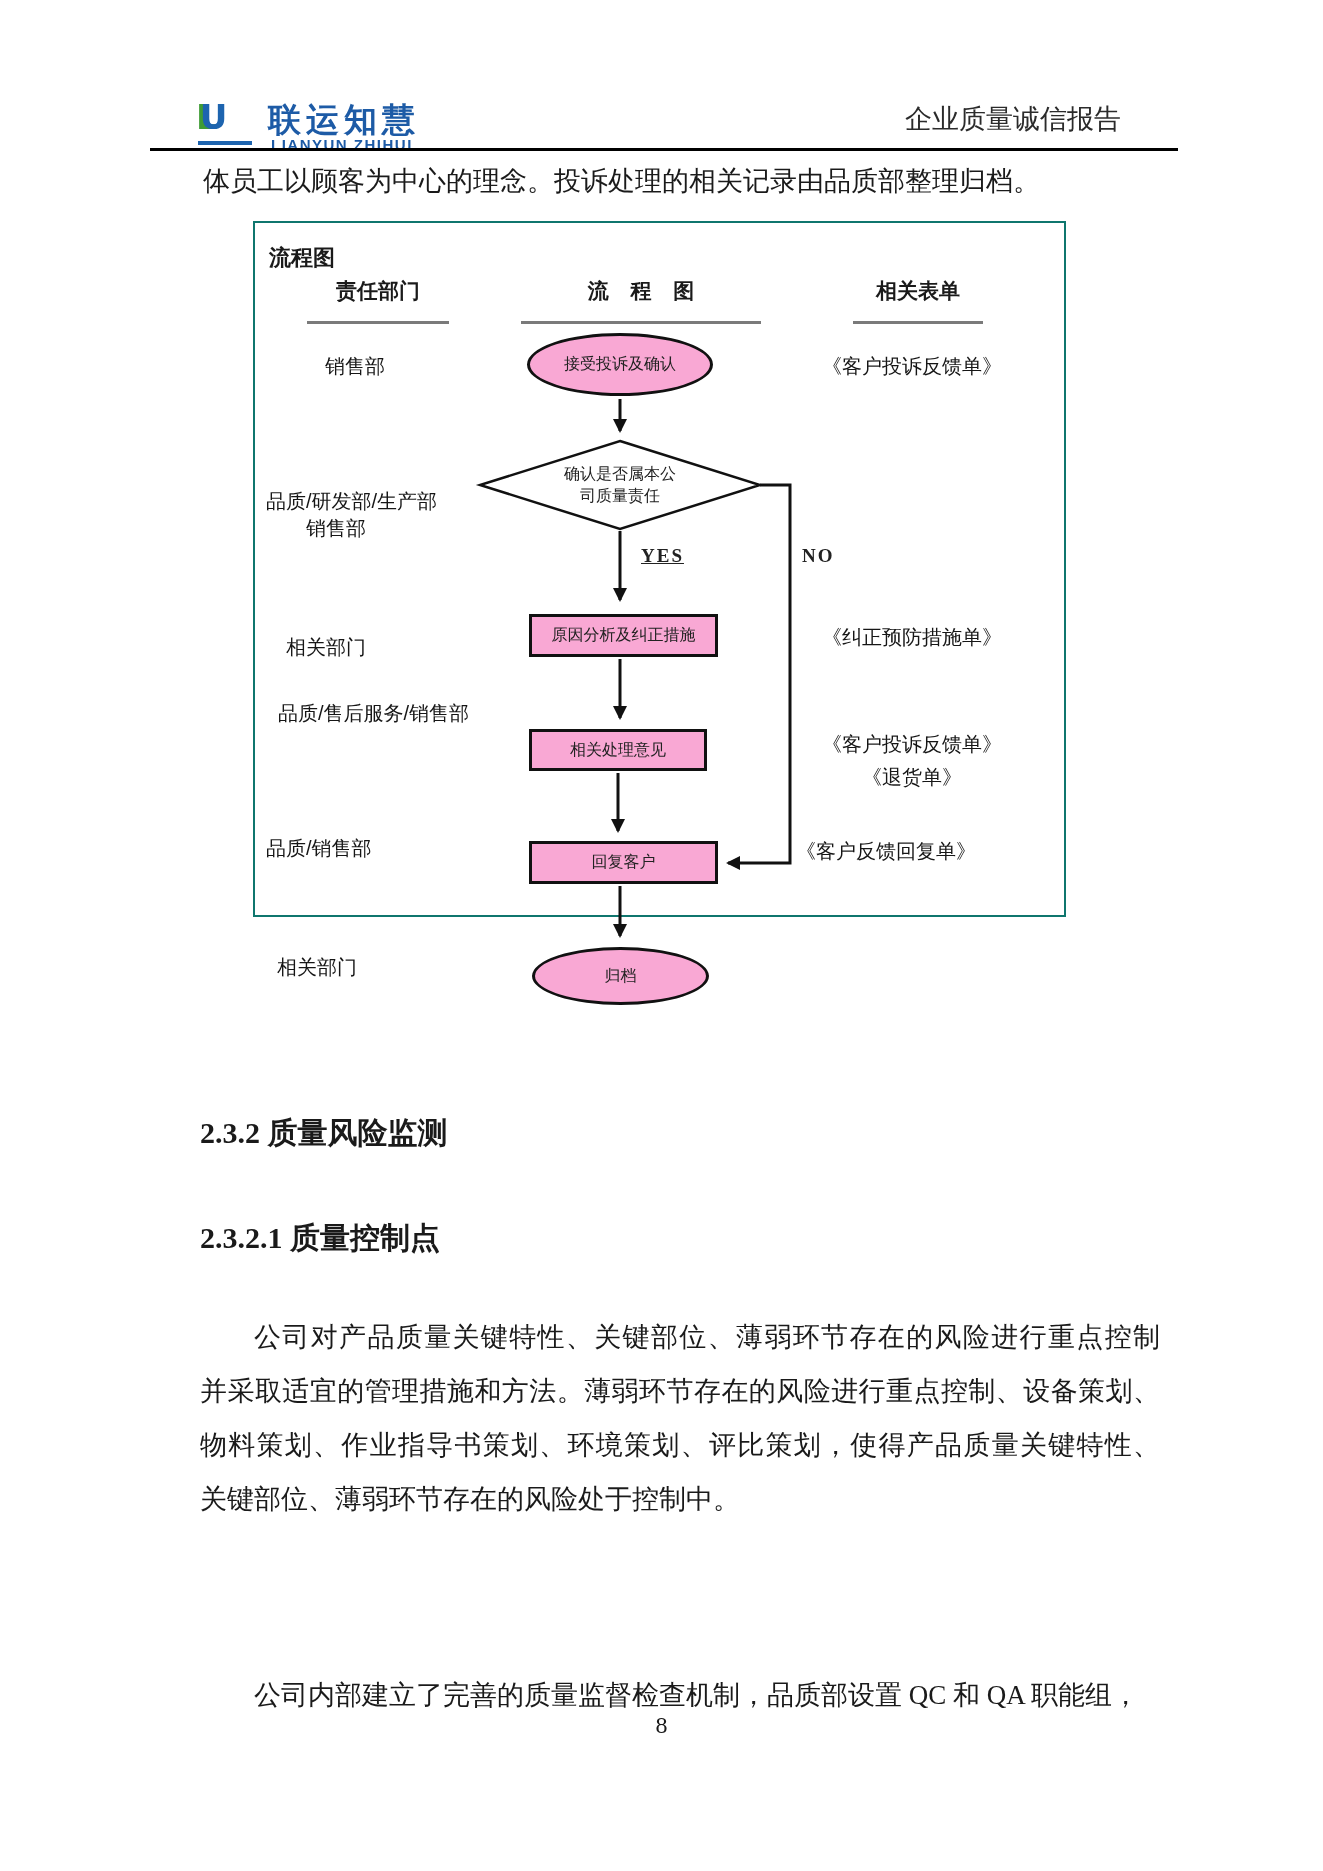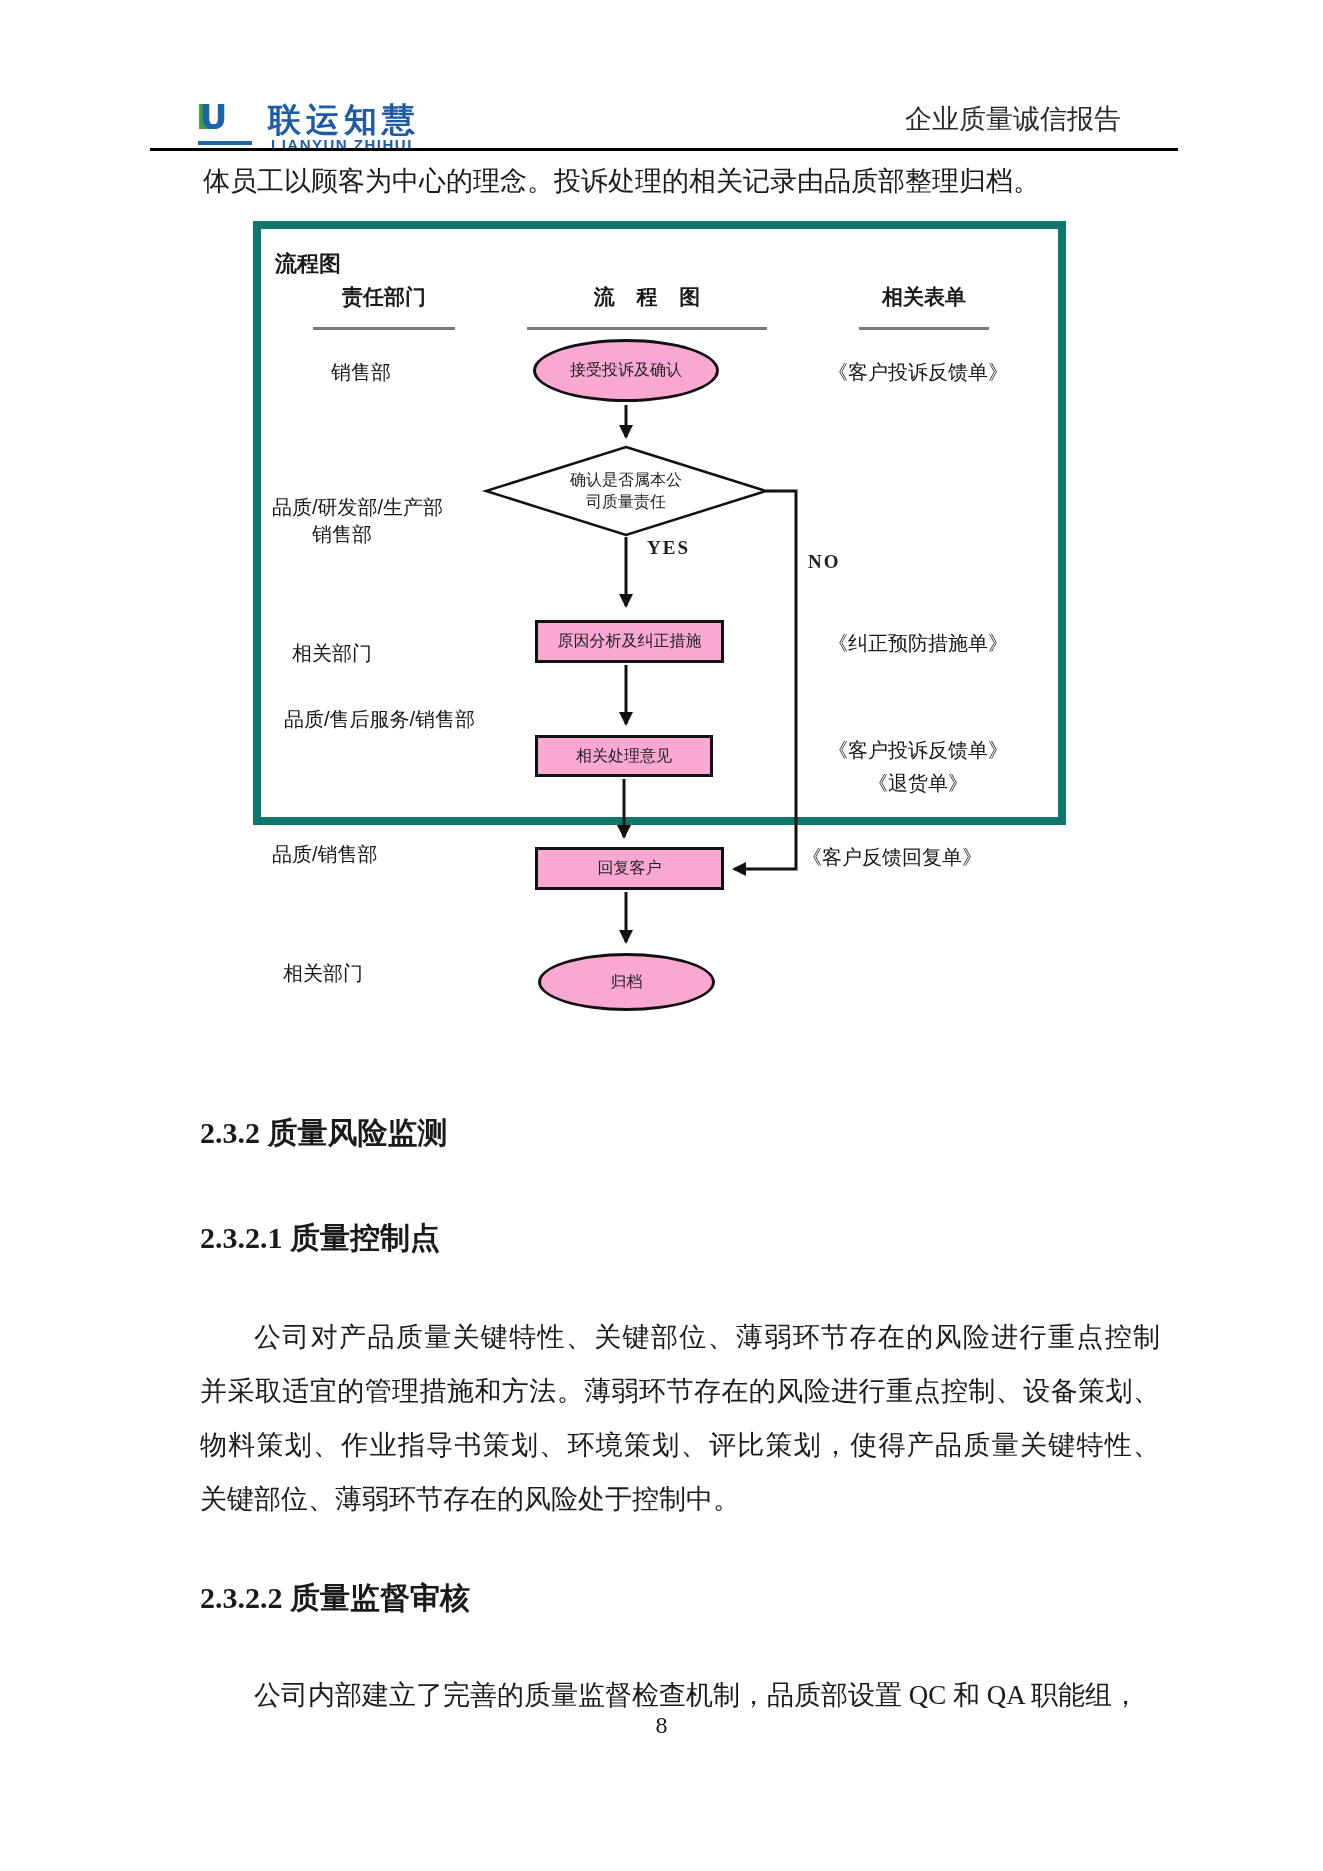--- a/index.html
+++ b/index.html
@@ -20,41 +20,41 @@
     font-weight:bold;font-size:33px;letter-spacing:5px;color:#1d5ba6;}
   .logo-en{left:271px;top:136px;font-family:"Liberation Sans","DejaVu Sans",sans-serif;
     font-weight:bold;font-size:15px;letter-spacing:1.5px;color:#1d5ba6;}
   .doc-title{left:905px;top:101px;font-size:27px;color:#2b2b2b;}
   .header-rule{left:150px;top:148px;width:1028px;height:3px;background:#000;}
 
   
   .intro{left:203px;top:163px;font-size:27px;}
 
   
-  .flowchart{left:253px;top:221px;width:813px;height:604px;border:8px solid #0f766e;
+  .flowchart{left:253px;top:221px;width:813px;height:696px;border:2px solid #0f766e;
     box-sizing:border-box;font-family:"Liberation Sans","DejaVu Sans",sans-serif;}
   .fc-svg{position:absolute;left:0;top:0;}
   .fc-title{left:14px;top:20px;font-size:22px;font-weight:bold;}
   .fc-colhead{top:54px;font-size:21px;font-weight:bold;text-align:center;
     border-bottom:3px solid #7a7a7a;padding-bottom:16px;}
   .fc-col-dept{left:52px;width:142px;}
   .fc-col-flow{left:266px;width:240px;word-spacing:16px;}
   .fc-col-form{left:598px;width:130px;}
   .fc-shape{display:flex;align-items:center;justify-content:center;text-align:center;
     background:#f9a8d4;border:3px solid #111;box-sizing:border-box;font-size:16px;color:#222;}
   .fc-oval1{left:272px;top:110px;width:186px;height:63px;border-radius:50%;}
   .fc-rect1{left:274px;top:391px;width:189px;height:43px;}
   .fc-rect2{left:274px;top:506px;width:178px;height:42px;}
   .fc-rect3{left:274px;top:618px;width:189px;height:43px;}
   .fc-oval2{left:277px;top:724px;width:177px;height:58px;border-radius:50%;}
   .fc-diamond-text{left:265px;top:240px;width:200px;text-align:center;
     font-size:16px;line-height:22px;color:#222;}
   .fc-branch{font-family:"Liberation Serif","DejaVu Serif",serif;
     font-size:19px;font-weight:bold;letter-spacing:2px;color:#222;}
-  .fc-yes{left:386px;top:308px;}
+  .fc-yes{left:386px;top:322px;text-decoration:underline;}
   .fc-no{left:547px;top:322px;}
   .fc-dept,.fc-form{font-size:20px;color:#161616;white-space:nowrap;}
   .fc-form-c{width:210px;text-align:center;}
 
   
   .sec-heading{left:200px;font-size:30px;font-weight:bold;white-space:nowrap;}
   .para-line{left:200px;width:960px;font-size:27px;line-height:54px;
     text-align:justify;text-align-last:justify;white-space:nowrap;}
   .para-line.first{text-indent:54px;}
   .para-line.last{text-align-last:left;}
@@ -125,17 +125,16 @@
   </div>
 
   <div class="abs sec-heading" style="top:1113px;">2.3.2 质量风险监测</div>
   <div class="abs sec-heading" style="top:1218px;">2.3.2.1 质量控制点</div>
 
   <div class="abs para-line first" style="top:1310px;">公司对产品质量关键特性、关键部位、薄弱环节存在的风险进行重点控制</div>
   <div class="abs para-line" style="top:1364px;">并采取适宜的管理措施和方法。薄弱环节存在的风险进行重点控制、设备策划、</div>
   <div class="abs para-line last" style="top:1472px;">关键部位、薄弱环节存在的风险处于控制中。</div>
   <div class="abs para-line" style="top:1418px;">物料策划、作业指导书策划、环境策划、评比策划，使得产品质量关键特性、</div>
 
-  <div class="abs sec-heading" style="top:1578px;">2.3.2.2 质量监督审核</div>
   <div class="abs para-line first last" style="top:1668px;">公司内部建立了完善的质量监督检查机制，品质部设置 QC 和 QA 职能组，</div>
 
   <div class="abs page-num">8</div>
 </div>
 
 </body></html>

